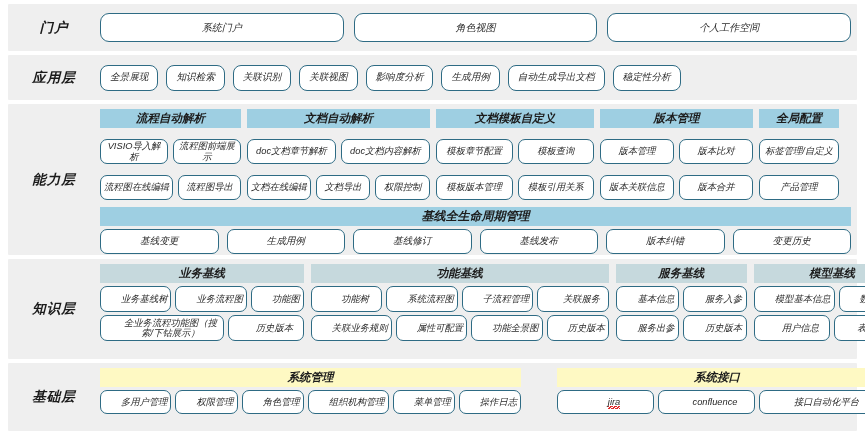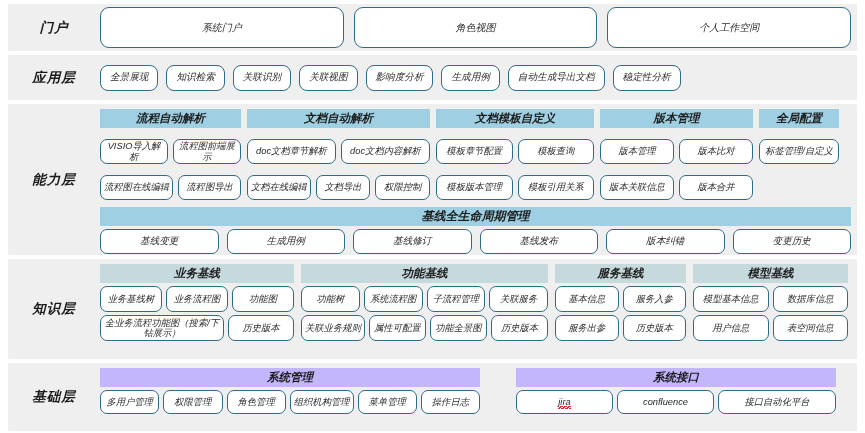--- a/index.html
+++ b/index.html
@@ -51,37 +51,37 @@
     font-size:9.3px;
     padding:2px 3px;
     white-space:nowrap;
   }
   .pill.wrap{white-space:normal;}
 
   
   .portal{height:47px;}
   .portal .layer-body{justify-content:center;padding-top:0;padding-bottom:0;}
   .row-portal{display:flex;gap:10px;}
-  .row-portal .pill{flex:1 1 0;height:41px;font-size:10px;border-radius:9px;}
+  .row-portal .pill{flex:1 1 0;height:29px;font-size:10px;border-radius:9px;}
 
   
   .applayer{height:45px;}
   .applayer .layer-body{justify-content:center;padding-top:0;padding-bottom:0;}
   .row-app{display:flex;gap:8px;}
   .row-app .pill{height:26px;font-size:9.6px;border-radius:8px;padding:0 9px;}
 
   
   .gh{
     display:flex;align-items:center;justify-content:center;
     font-weight:bold;color:#1c1c1c;
     height:19px;font-size:11.5px;
   }
   .gh.cap{background:#9ecfe2;}
   .gh.know{background:#c6d9dd;}
-  .gh.base{background:#c4b5fd;}
+  .gh.base{background:#fef9c3;}
   .gh.wide{font-size:12px;text-align:center;}
 
   
   .cap-layer{height:151px;}
   .cap-cols{display:flex;gap:6px;}
   .cap-col{display:flex;flex-direction:column;gap:11px;}
   .c-flow{flex:0 0 141px;}
   .c-doc{flex:0 0 183px;}
   .c-tpl{flex:0 0 158px;}
   .c-ver{flex:0 0 153px;}
@@ -94,21 +94,21 @@
 
   
   .know-layer{height:100px;}
   .know-cols{display:flex;gap:7px;}
   .know-col{display:flex;flex-direction:column;gap:3px;}
   .k-biz{flex:0 0 194px;}
   .k-fun{flex:0 0 247px;}
   .k-svc{flex:0 0 131px;}
   .k-mdl{flex:0 0 155px;}
   .know-row{display:flex;gap:4px;}
-  .know-row .pill{flex:1 1 0;height:26px;}
+  .know-row .pill{flex:1 1 0;height:26px;padding-left:20px;}
 
   
   .base-layer{height:68px;}
   .base-cols{display:flex;gap:36px;}
   .b-sys{flex:0 0 380px;}
   .b-api{flex:0 0 320px;}
   .base-cols .know-row .pill{height:24px;}
 
   
   .misspell{
@@ -209,20 +209,23 @@
             <div class="pill">版本关联信息</div>
             <div class="pill">版本合并</div>
           </div>
         </div>
 
         <div class="cap-col c-glb">
           <div class="gh cap">全局配置</div>
           <div class="cap-row">
             <div class="pill wrap">标签管理/自定义</div>
           </div>
+          <div class="cap-row">
+            <div class="pill">产品管理</div>
+          </div>
         </div>
 
       </div>
 
       <div class="base-block">
         <div class="gh cap wide">基线全生命周期管理</div>
         <div class="base-row">
           <div class="pill">基线变更</div>
           <div class="pill">生成用例</div>
           <div class="pill">基线修订</div>

